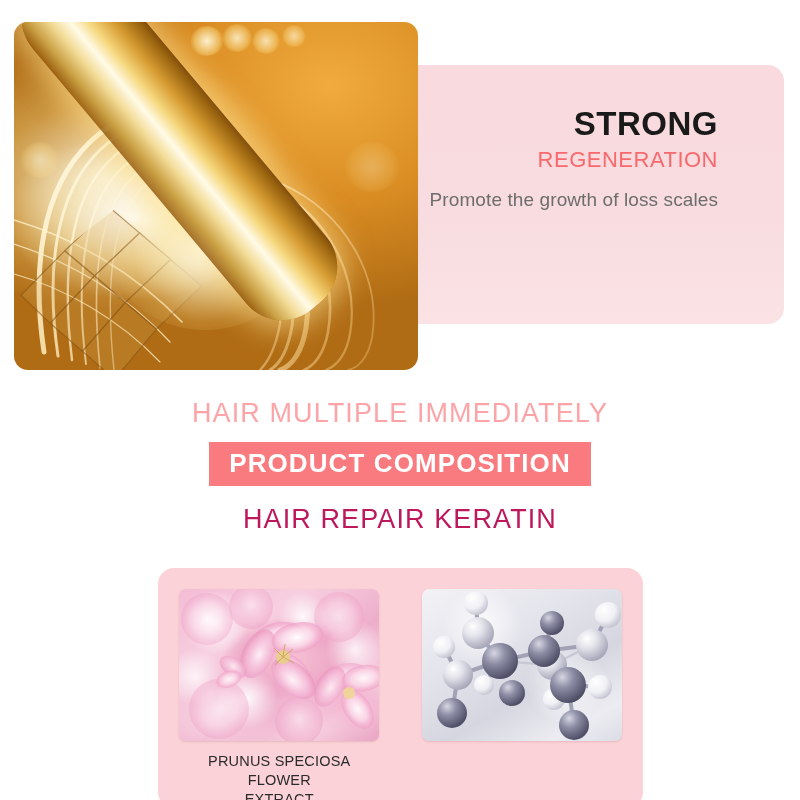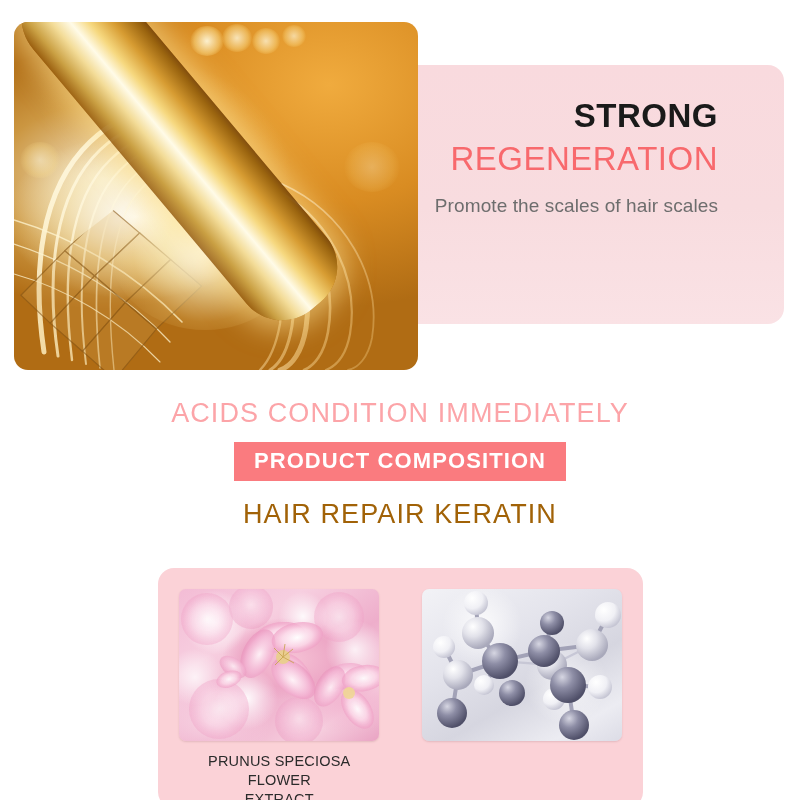--- a/index.html
+++ b/index.html
@@ -95,33 +95,33 @@
     top: 65px;
     width: 484px;
     height: 259px;
     border-radius: 0 16px 16px 0;
     background: linear-gradient(180deg, #f9dade 0%, #f8dcdf 55%, #fae2e5 100%);
     z-index: 1;
   }
   #claim-text {
     position: absolute;
     right: 66px;
-    top: 32px;
+    top: 40px;
     text-align: right;
     z-index: 2;
   }
   #claim-strong {
     font-size: 33px;
     font-weight: bold;
     color: #1a1a1a;
     letter-spacing: 0.5px;
     line-height: 1.18;
   }
   #claim-regeneration {
-    font-size: 33px;
+    font-size: 22px;
     font-weight: normal;
     color: #f8696d;
     letter-spacing: 0.5px;
     line-height: 1.3;
     margin-top: 2px;
   }
   .claim-sub {
     font-size: 19px;
     color: #6d6d6d;
     line-height: 1.55;
@@ -142,28 +142,28 @@
     color: #fca4a8;
     letter-spacing: 1.1px;
     font-weight: normal;
   }
   #composition-banner {
     display: inline-block;
     margin-top: 13px;
     padding: 6px 20px 7px 20px;
     background: #fa7b7f;
     color: #ffffff;
-    font-size: 22px;
+    font-size: 26px;
     font-weight: bold;
     letter-spacing: 1.1px;
   }
   #heading-keratin {
     margin-top: 18px;
     font-size: 27px;
-    color: #a16207;
+    color: #be185d;
     letter-spacing: 1.1px;
     font-weight: normal;
   }
 
   
   #ingredient-panel {
     position: absolute;
     left: 158px;
     top: 568px;
     width: 485px;
@@ -231,21 +231,21 @@
       linear-gradient(150deg, #f2f2f6 0%, #e4e4ec 35%, #d6d6e0 62%, #ececf2 85%, #dcdce6 100%);
   }
 </style>
 </head>
 <body>
 
 <div id="claim-panel">
   <div id="claim-text">
     <div id="claim-strong">STRONG</div>
     <div id="claim-regeneration">REGENERATION</div>
-    <div class="claim-sub" id="claim-sub-1">Promote the scales of hair scales</div>
+    <div class="claim-sub" id="claim-sub-1">Promote the growth of loss scales</div>
   </div>
 </div>
 
 <div id="hero-image">
 
   <div class="bokeh" style="left:176px;top:4px;width:34px;height:30px;"></div>
   <div class="bokeh" style="left:208px;top:2px;width:30px;height:28px;opacity:.85;"></div>
   <div class="bokeh" style="left:238px;top:6px;width:28px;height:26px;opacity:.8;"></div>
   <div class="bokeh" style="left:268px;top:3px;width:24px;height:22px;opacity:.7;"></div>
   <div class="bokeh" style="left:6px;top:120px;width:40px;height:36px;opacity:.55;"></div>
@@ -296,21 +296,21 @@
       <path d="M78 40 L140 34 L148 74 L86 80 Z"></path>
       <path d="M86 80 L148 74 L156 114 L94 120 Z"></path>
     </g>
   </svg>
 
   <div id="hair-tip-glow"></div>
   <div id="hair-shaft"></div>
 </div>
 
 <div id="mid-section">
-  <div id="heading-condition">ACIDS CONDITION IMMEDIATELY</div>
+  <div id="heading-condition">HAIR MULTIPLE IMMEDIATELY</div>
   <div id="composition-banner">PRODUCT COMPOSITION</div>
   <div id="heading-keratin">HAIR REPAIR KERATIN</div>
 </div>
 
 <div id="ingredient-panel"></div>
 <div id="ingredient-row">
 
   <div class="ingredient-card">
     <div class="ingredient-thumb" id="thumb-flower">
       <svg viewBox="0 0 200 152" preserveAspectRatio="none" style="position:absolute;inset:0;width:100%;height:100%;">

